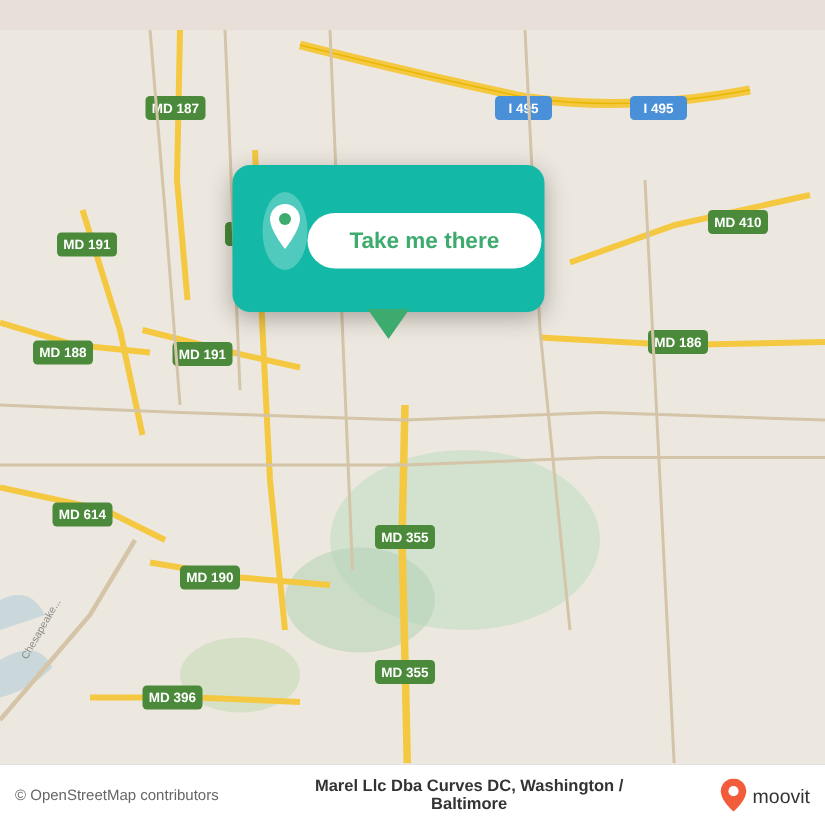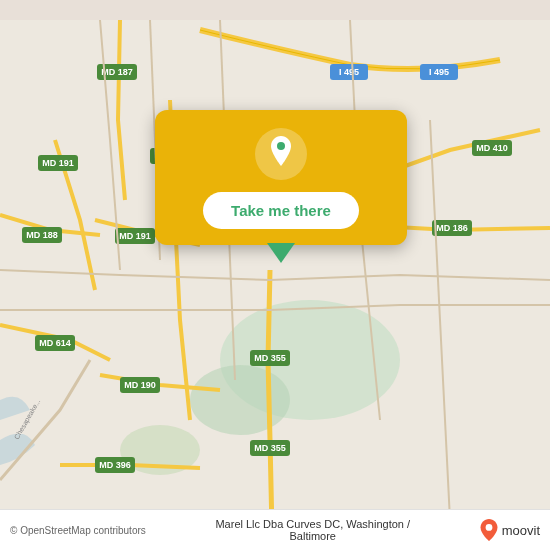--- a/index.html
+++ b/index.html
@@ -18,25 +18,24 @@
       position: absolute;
       top: 0; left: 0;
       width: 100%; height: 100%;
     }
 
     
     #popup-card {
       position: absolute;
       top: 110px;
       left: 155px;
-      width: 252px;
-      background: #eab308;
+      width: 208px;
+      background: #14b8a6;
       border-radius: 12px;
       display: flex;
-      flex-direction: column;
       align-items: center;
       padding: 18px 20px 16px;
       box-shadow: 0 4px 16px rgba(0,0,0,0.3);
     }
 
     #popup-card::after {
       content: '';
       position: absolute;
       bottom: -18px;
       left: 50%;
@@ -86,21 +85,21 @@
     }
 
     #attribution {
       font-size: 10px;
       color: #666;
     }
 
     #place-info {
       font-size: 11px;
       color: #333;
-      font-weight: 400;
+      font-weight: 700;
       flex: 1;
       text-align: center;
     }
 
     #moovit-logo {
       display: flex;
       align-items: center;
       gap: 4px;
     }
 

